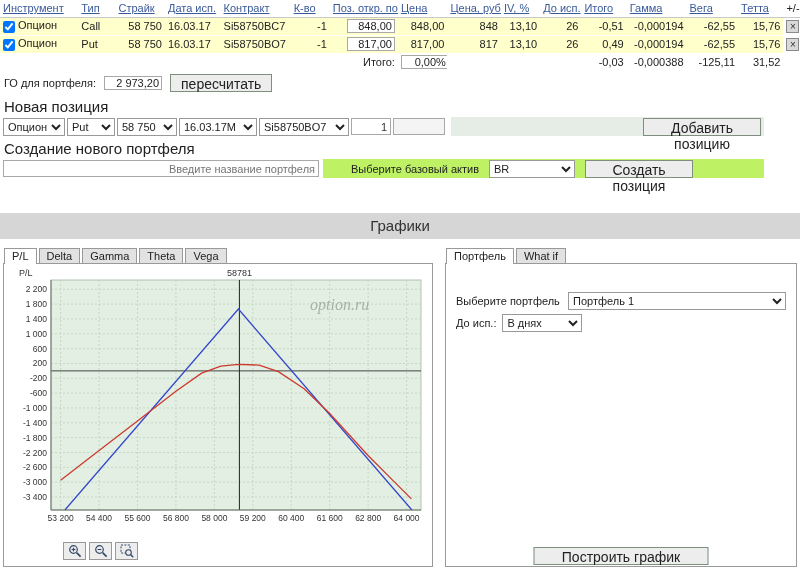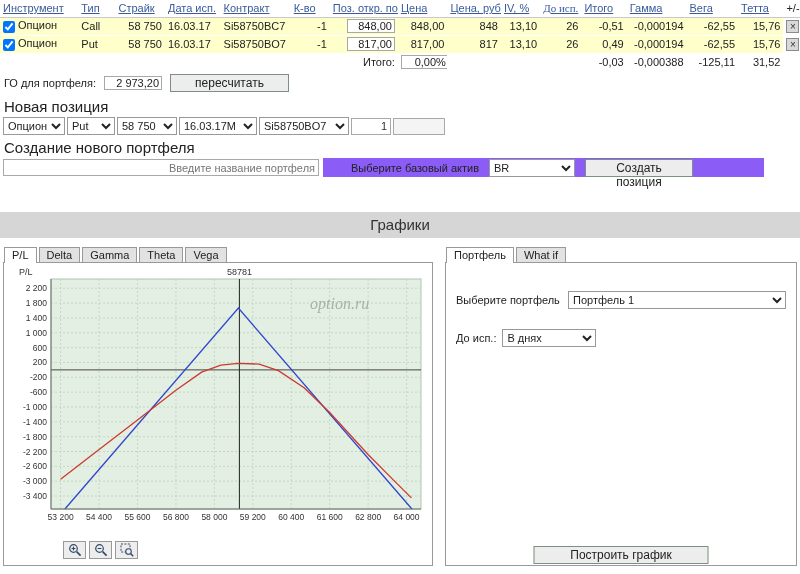--- a/index.html
+++ b/index.html
@@ -12,70 +12,70 @@
 table.pos td{padding:1px 3px;height:18px;white-space:nowrap;overflow:hidden}
 tr.data td{background:#ffffcc;border-bottom:1px solid #fff}
 tr.data td.xcell{background:#fff}
 td.r,th.r{text-align:right}
 .valbox{display:inline-block;background:#fff;border:1px solid #a8a8a8;padding:0 2px;min-width:48px;text-align:right}
 tr.totals td{background:#fff;border-top:1px solid #e0e0e0}
 .b{font-weight:normal}
 .xbtn{display:inline-block;width:13px;height:13px;line-height:11px;text-align:center;
   background:#d9d9d9;border:1px solid #8a8a8a;font-size:10px;color:#333;cursor:pointer}
 .go-row{display:flex;align-items:center;gap:8px;padding:3px 4px}
-.btn{background:#ededed;border:1px solid #7f8f7f;font-family:inherit;font-size:12px;
-  height:18px;padding:1px 24px;cursor:pointer;color:#222}
+.btn{background:#ededed;border:1px solid #7f8f7f;font-family:inherit;font-size:14px;
+  height:18px;padding:1px 10px;cursor:pointer;color:#222}
 h2.sec{font-size:15px;font-weight:normal;color:#222;padding:3px 4px 1px}
 select{font-family:inherit;font-size:11px;height:18px;border:1px solid #999;background:#fff;color:#222}
 input[type=text]{font-family:inherit;font-size:11px;height:17px;border:1px solid #a8a8a8;padding:0 3px;color:#333}
 input[type=checkbox]{width:12px;height:12px;vertical-align:middle;margin-right:3px}
 .np-row{display:flex;align-items:center;gap:2px;padding:1px 0 1px 3px;margin-right:36px}
 .greenbar{flex:1;background:#e6ece6;height:19px;display:flex;align-items:center;
   justify-content:flex-end;padding:0 3px;margin-left:4px}
 .port-row{display:flex;align-items:center;padding:1px 0 1px 3px;margin-right:36px}
-.port-green{flex:1;background:#8b5cf6;height:19px;display:flex;align-items:center;gap:10px;
+.port-green{flex:1;background:#bef264;height:19px;display:flex;align-items:center;gap:10px;
   padding:0 4px 0 28px;margin-left:4px}
 .charts-bar{margin-top:34px;height:26px;line-height:26px;background:#d6d6d6;text-align:center;
   font-size:15px;color:#333}
 .panels{display:flex;gap:12px;margin:8px 0 0 3px}
 .tabs{display:flex;gap:2px;margin-left:1px}
 .tab{background:#e2e2e2;border:1px solid #999;border-bottom:none;padding:1px 7px 2px;
   font-size:11px;cursor:pointer;position:relative;top:1px;color:#222}
 .tab.active{background:#fff;z-index:2}
 .panel{border:1px solid #999;background:#fff;position:relative;z-index:1}
 .panel.left{width:430px;height:304px;padding:2px 1px 0 1px}
 .panel.right{width:352px;height:304px}
 .zoom-row{display:flex;gap:3px;margin:4px 0 0 58px}
 .zbtn{width:23px;height:18px;background:#ededed;border:1px solid #999;display:inline-flex;
   align-items:center;justify-content:center;padding:0;cursor:pointer}
-.rp-row{display:flex;align-items:center;margin:20px 10px}
+.rp-row{display:flex;align-items:center;margin:4px 10px}
 .rp-row .lbl{width:112px}
 .rp-row.first{margin-top:28px}
 .rp-row select.wide{flex:1}
 .rp-row .lbl-sm{margin-right:6px}
-.rp-row select.days{width:94px}
+.rp-row select.days{width:80px}
 .plot-btn{position:absolute;bottom:1px;left:50%;transform:translateX(-50%);width:175px}
 </style>
 </head>
 <body>
 
 <table class="pos">
   <thead>
       <tr>
         <th style="width: 76px;"><span class="hlink">Инструмент</span></th>
         <th style="width: 36px;"><span class="hlink">Тип</span></th>
         <th style="width: 48px;"><span class="hlink">Страйк</span></th>
         <th style="width: 54px;"><span class="hlink">Дата исп.</span></th>
         <th style="width: 68px;"><span class="hlink">Контракт</span></th>
         <th style="width: 38px;"><span class="hlink">К-во</span></th>
         <th style="width: 66px;"><span class="hlink">Поз. откр. по</span></th>
         <th style="width: 48px;"><span class="hlink">Цена</span></th>
         <th style="width: 52px;"><span class="hlink">Цена, руб.</span></th>
         <th style="width: 38px;"><span class="hlink">IV, %</span></th>
-        <th style="width: 40px; font-family: Liberation Serif, serif;"><span class="hlink">До исп.</span></th>
+        <th style="width: 40px;"><span class="hlink">До исп.</span></th>
         <th style="width: 44px;"><span class="hlink">Итого</span></th>
         <th style="width: 58px;"><span class="hlink">Гамма</span></th>
         <th style="width: 50px;"><span class="hlink">Вега</span></th>
         <th style="width: 44px;"><span class="hlink">Тетта</span></th>
         <th style="width: 16px;"><span>+/-</span></th>
       </tr>
     </thead>
   <tbody>
       <tr class="data">
         <td><input type="checkbox" checked="" style="">Опцион</td>
@@ -135,20 +135,23 @@
 
 <h2 class="sec">Новая позиция</h2>
 <div class="np-row">
   <select style="width:62px"><option>Опцион</option></select>
   <select style="width:48px"><option>Put</option></select>
   <select style="width:60px"><option>58 750</option></select>
   <select style="width:78px"><option>16.03.17M</option></select>
   <select style="width:90px"><option>Si58750BO7</option></select>
   <input type="text" style="width: 40px; text-align: right;" value="1">
   <input type="text" style="width: 52px; background: rgb(244, 244, 244);" value="">
+  <div class="greenbar">
+    <button class="btn" style="width:118px">Добавить позицию</button>
+  </div>
 </div>
 
 <h2 class="sec">Создание нового портфеля</h2>
 <div class="port-row">
   <input type="text" style="width: 316px; color: rgb(136, 136, 136); text-align: right;" placeholder="Введите название портфеля">
   <div class="port-green">
     <span>Выберите базовый актив</span>
     <select style="width:86px"><option>BR</option></select>
     <button class="btn" style="width:108px">Создать позиция</button>
   </div>

